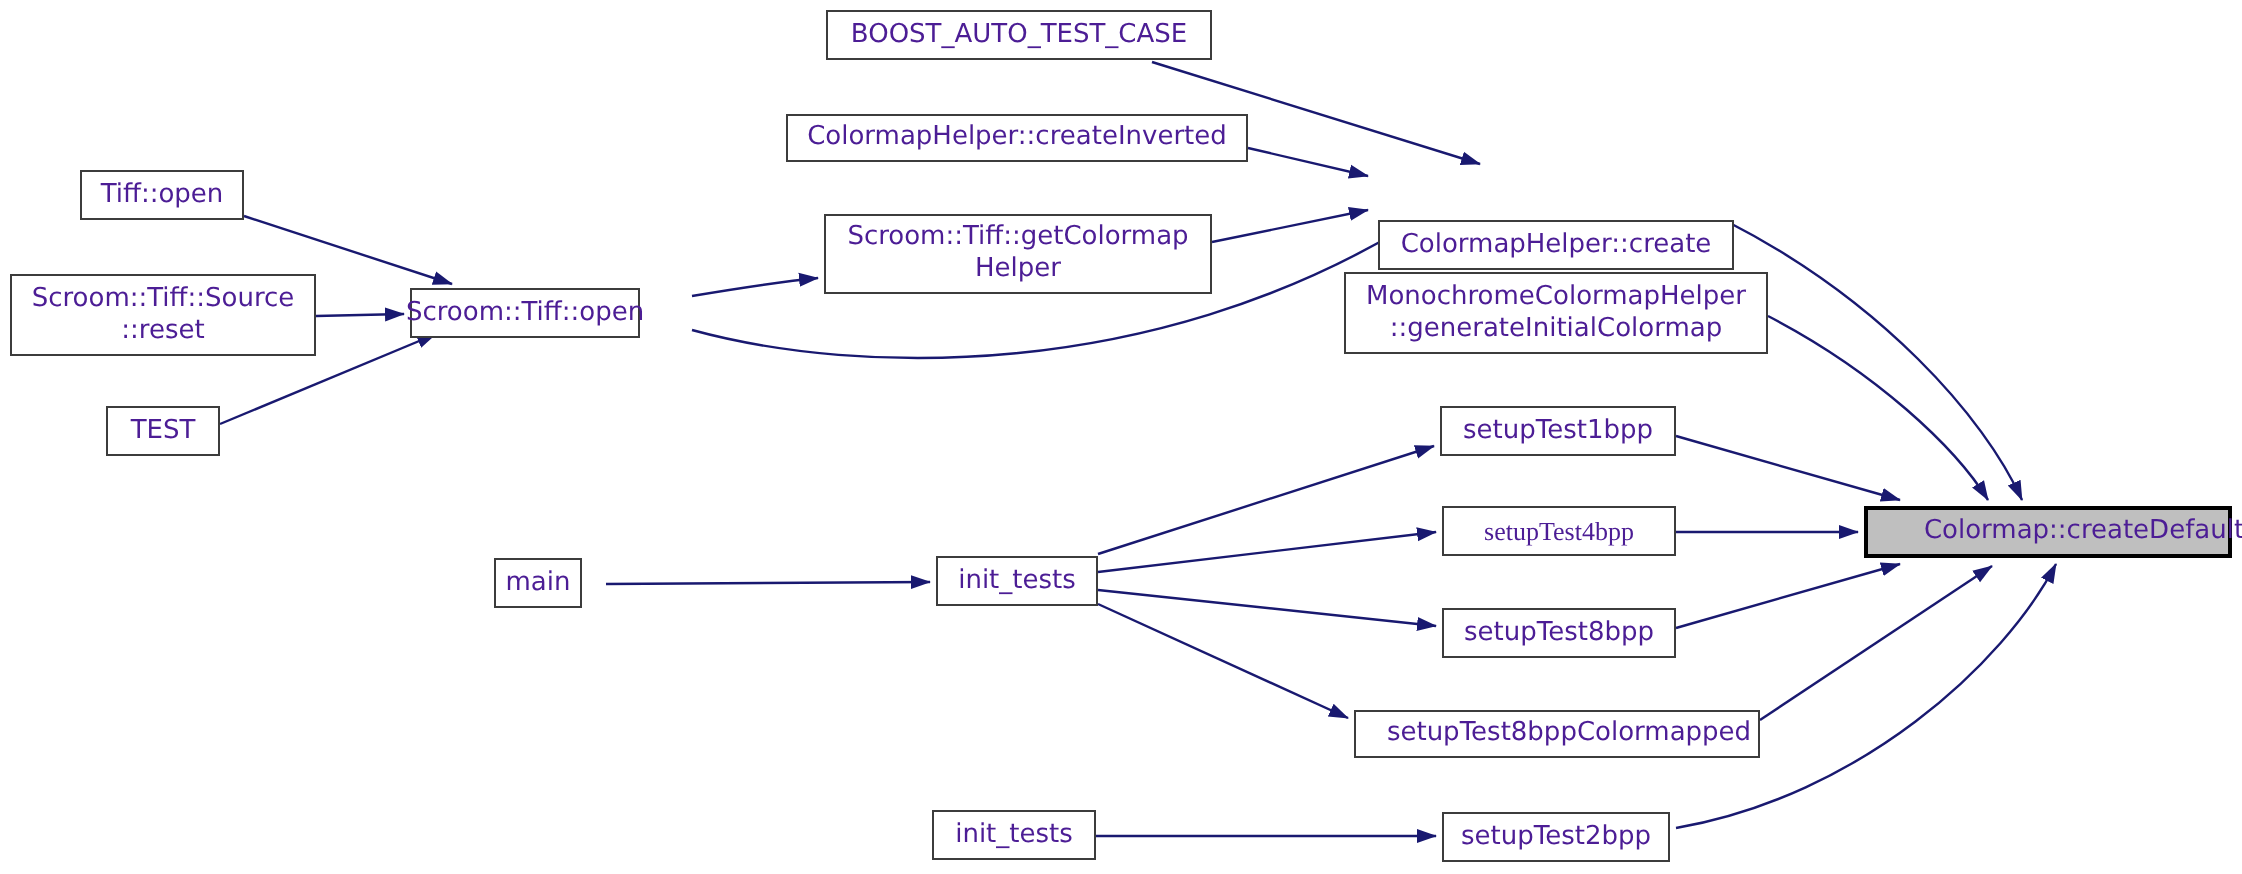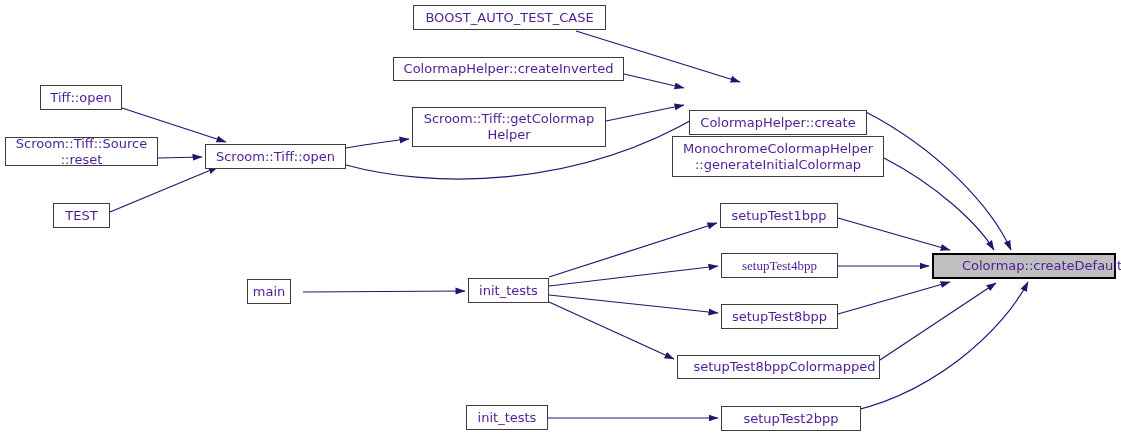--- a/index.html
+++ b/index.html
@@ -75,31 +75,31 @@
       <path class="edge" d="M549,277 L717,223" marker-end="url(#arrowhead)"></path>
       <path class="edge" d="M549,286 L718,266" marker-end="url(#arrowhead)"></path>
       <path class="edge" d="M549,295 L718,313" marker-end="url(#arrowhead)"></path>
       <path class="edge" d="M549,302 L674,359" marker-end="url(#arrowhead)"></path>
       <path class="edge" d="M548,418 L718,418" marker-end="url(#arrowhead)"></path>
     </svg>
 
 <div class="node" style="left: 413px; top: 5px; width: 193px; height: 25px;">BOOST_AUTO_TEST_CASE</div>
     <div class="node" style="left: 393px; top: 57px; width: 231px; height: 24px;">ColormapHelper::createInverted</div>
     <div class="node" style="left: 40px; top: 85px; width: 82px; height: 25px;">Tiff::open</div>
-    <div class="node" style="left: 5px; top: 137px; width: 153px; height: 29px;">Scroom::Tiff::Source
+    <div class="node" style="left: 5px; top: 137px; width: 153px; height: 41px;">Scroom::Tiff::Source
 ::reset</div>
-    <div class="node" style="left: 205px; top: 144px; width: 141px; height: 25px;">Scroom::Tiff::open</div>
+    <div class="node" style="left: 205px; top: 144px; width: 115px; height: 25px;">Scroom::Tiff::open</div>
     <div class="node" style="left: 53px; top: 203px; width: 57px; height: 25px;">TEST</div>
     <div class="node" style="left: 412px; top: 107px; width: 194px; height: 40px;">Scroom::Tiff::getColormap
 Helper</div>
     <div class="node" style="left: 689px; top: 86px; width: 178px; height: 25px; margin-top: 24px;">ColormapHelper::create</div>
     <div class="node" style="left: 672px; top: 136px; width: 212px; height: 41px;">MonochromeColormapHelper
 ::generateInitialColormap</div>
     <div class="node" style="left: 720px; top: 203px; width: 118px; height: 25px;">setupTest1bpp</div>
     <div class="node" style="left: 721px; top: 253px; width: 117px; height: 25px; font-family: Liberation Serif, serif;">setupTest4bpp</div>
     <div class="node" style="left: 247px; top: 279px; width: 44px; height: 25px;">main</div>
     <div class="node" style="left: 468px; top: 278px; width: 81px; height: 25px;">init_tests</div>
     <div class="node" style="left: 721px; top: 304px; width: 117px; height: 25px;">setupTest8bpp</div>
     <div class="node" style="left: 677px; top: 355px; width: 203px; height: 24px; padding-left: 12px;">setupTest8bppColormapped</div>
     <div class="node" style="left: 466px; top: 405px; width: 82px; height: 25px;">init_tests</div>
-    <div class="node" style="left: 721px; top: 406px; width: 140px; height: 25px; text-align: center;">setupTest2bpp</div>
+    <div class="node" style="left: 721px; top: 406px; width: 114px; height: 25px; text-align: center;">setupTest2bpp</div>
     <div class="node highlight" style="left: 932px; top: 253px; width: 184px; height: 26px; padding-left: 36px;">Colormap::createDefault</div>
   </div>
 
 </body></html>

